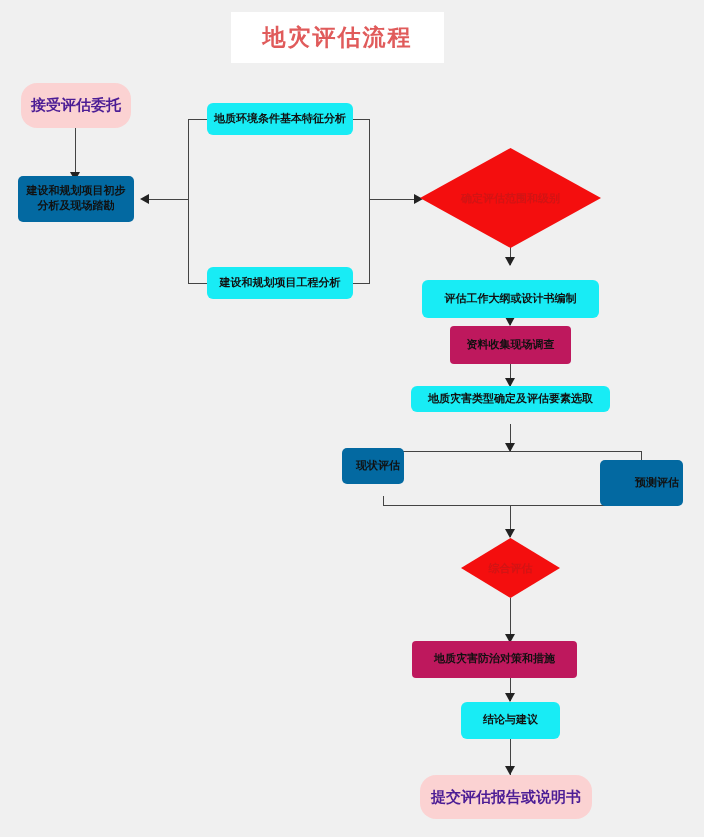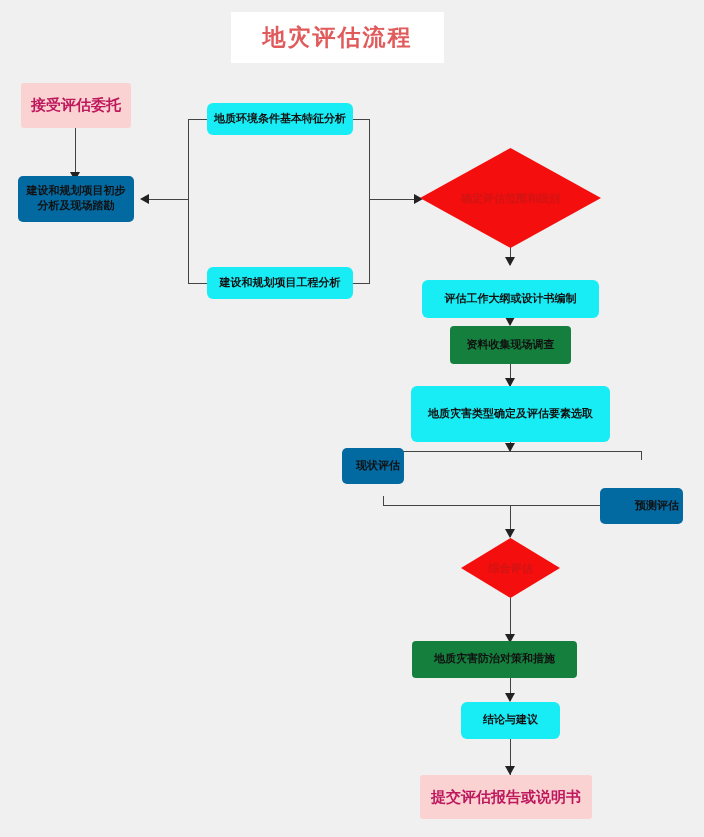--- a/index.html
+++ b/index.html
@@ -47,35 +47,35 @@
     justify-content: center;
     text-align: center;
     font-size: 11px;
     font-weight: bold;
     color: #111111;
     line-height: 1.35;
     padding: 2px 4px;
   }
   .pink {
     background: #fbd2d2;
-    border-radius: 3px;
-    color: #be185d;
+    border-radius: 16px;
+    color: #4c1d95;
     font-size: 15px;
   }
   .green {
     background: #0369a1;
     border-radius: 5px;
     justify-content: flex-end;
   }
   .cyan {
     background: #18ecf5;
     border-radius: 6px;
   }
   .yellow {
-    background: #15803d;
+    background: #be185d;
     border-radius: 4px;
   }
   .diamond-wrap {
     position: absolute;
   }
   .diamond-wrap svg {
     position: absolute;
     left: 0;
     top: 0;
   }
@@ -200,29 +200,29 @@
   </div>
 
   <div class="node cyan" style="left:422px; top:280px; width:177px; height:38px;">
     <span>评估工作大纲或设计书编制</span>
   </div>
 
   <div class="node yellow" style="left:450px; top:326px; width:121px; height:38px;">
     <span>资料收集现场调查</span>
   </div>
 
-  <div class="node cyan" style="left:411px; top:386px; width:199px; height:56px;">
+  <div class="node cyan" style="left:411px; top:386px; width:199px; height:26px;">
     <span>地质灾害类型确定及评估要素选取</span>
   </div>
 
   <div class="node green" style="left:342px; top:448px; width:62px; height:36px;">
     <span>现状评估</span>
   </div>
 
-  <div class="node green" style="left:600px; top:460px; width:83px; height:36px;margin-top:28px;">
+  <div class="node green" style="left:600px; top:460px; width:83px; height:46px;">
     <span>预测评估</span>
   </div>
 
   <div class="diamond-wrap" style="left:461px; top:538px; width:99px; height:60px;">
     <svg width="99" height="60" viewBox="0 0 99 60">
       <polygon points="49.5,0 99,30 49.5,60 0,30" fill="#f40e0e"></polygon>
     </svg>
     <span class="diamond-label">综合评估</span>
   </div>
 

